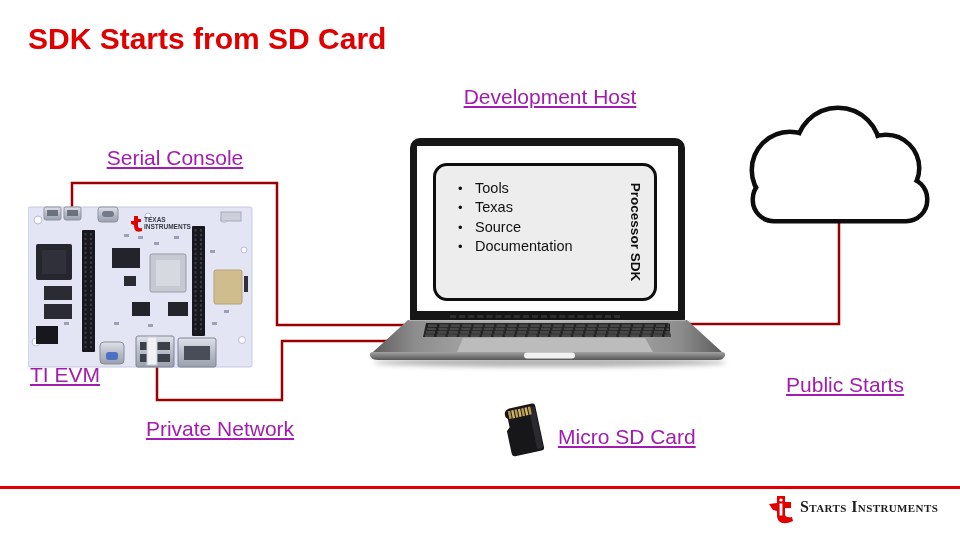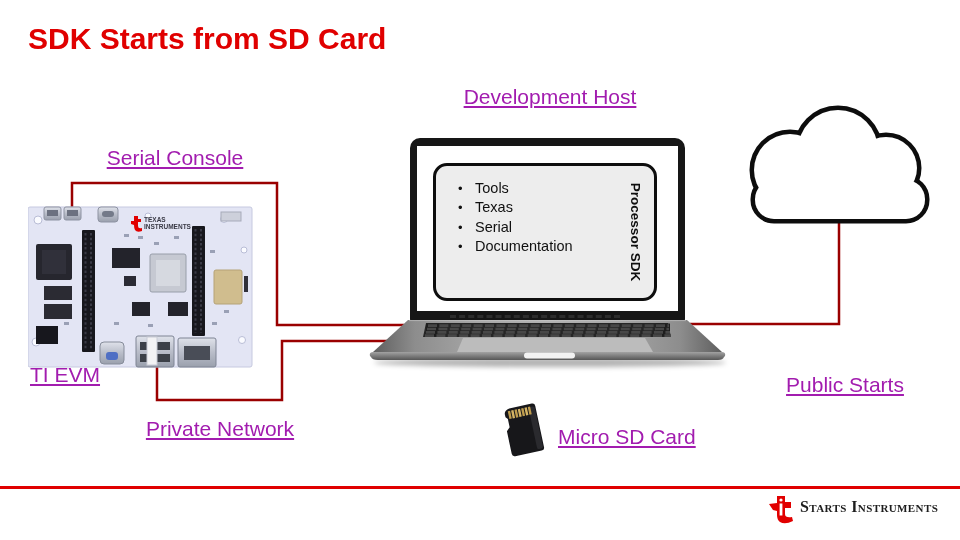--- a/index.html
+++ b/index.html
@@ -174,21 +174,21 @@
 
   <div class="abs bezel">
     <div class="screenwhite"></div>
     <div class="vent"></div>
   </div>
 
   <div class="abs panel">
     <ul>
       <li>Tools</li>
       <li>Texas</li>
-      <li>Serial</li>
+      <li>Source</li>
       <li>Documentation</li>
     </ul>
   </div>
   <div class="abs sidelabel">Processor SDK</div>
 
   <svg class="abs base" width="380" height="58">
     <defs>
       <linearGradient id="deck" x1="0" y1="0" x2="1" y2="0">
         <stop offset="0" stop-color="#5f5f5f"></stop>
           <stop offset="0.12" stop-color="#8d8d8d"></stop>

